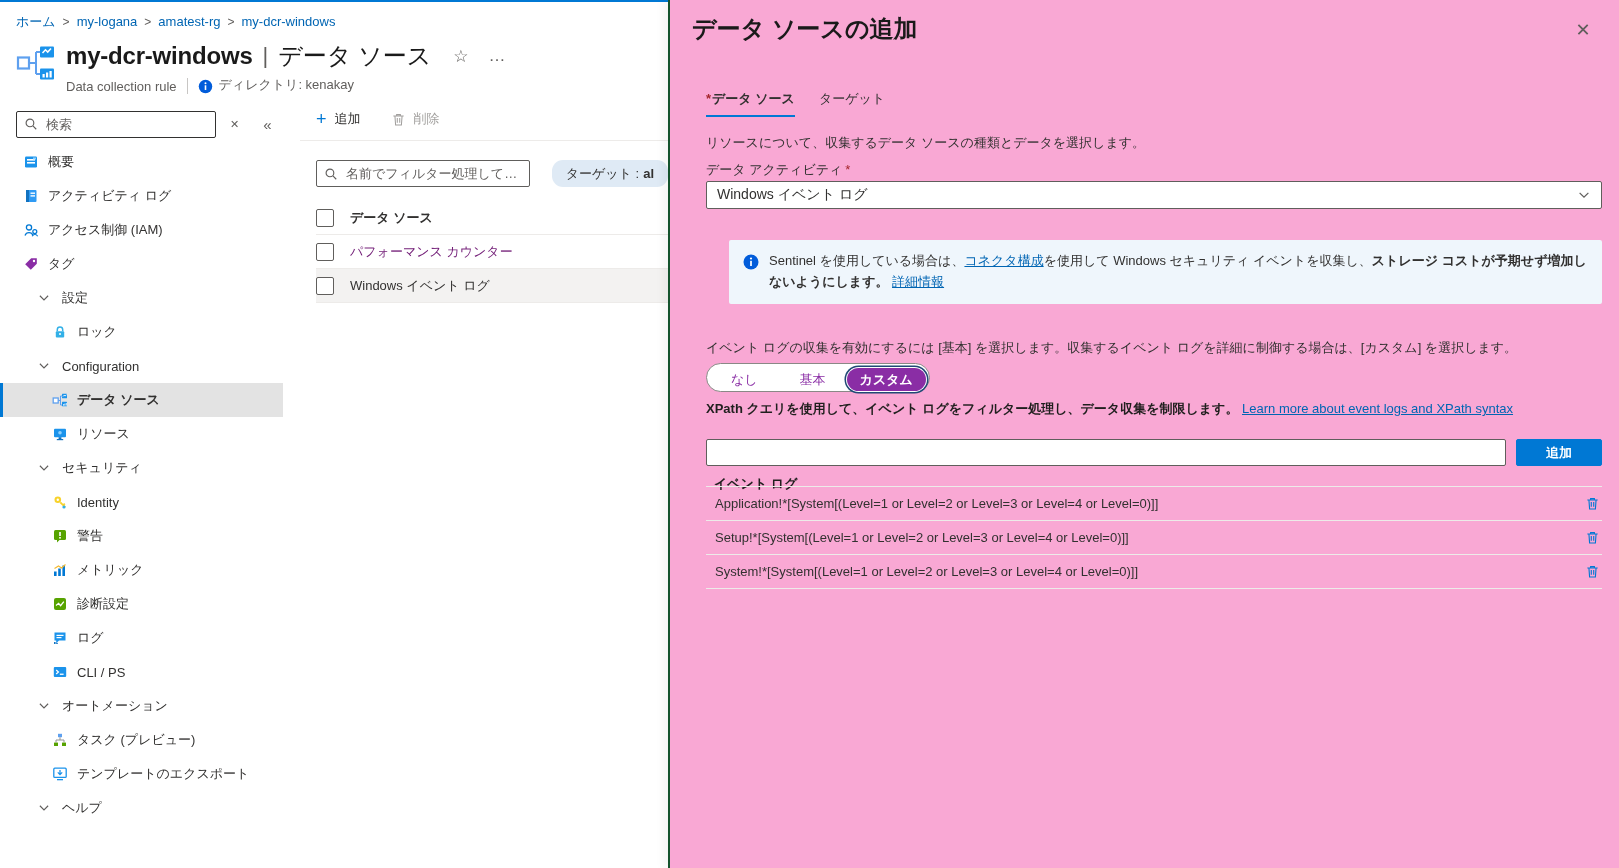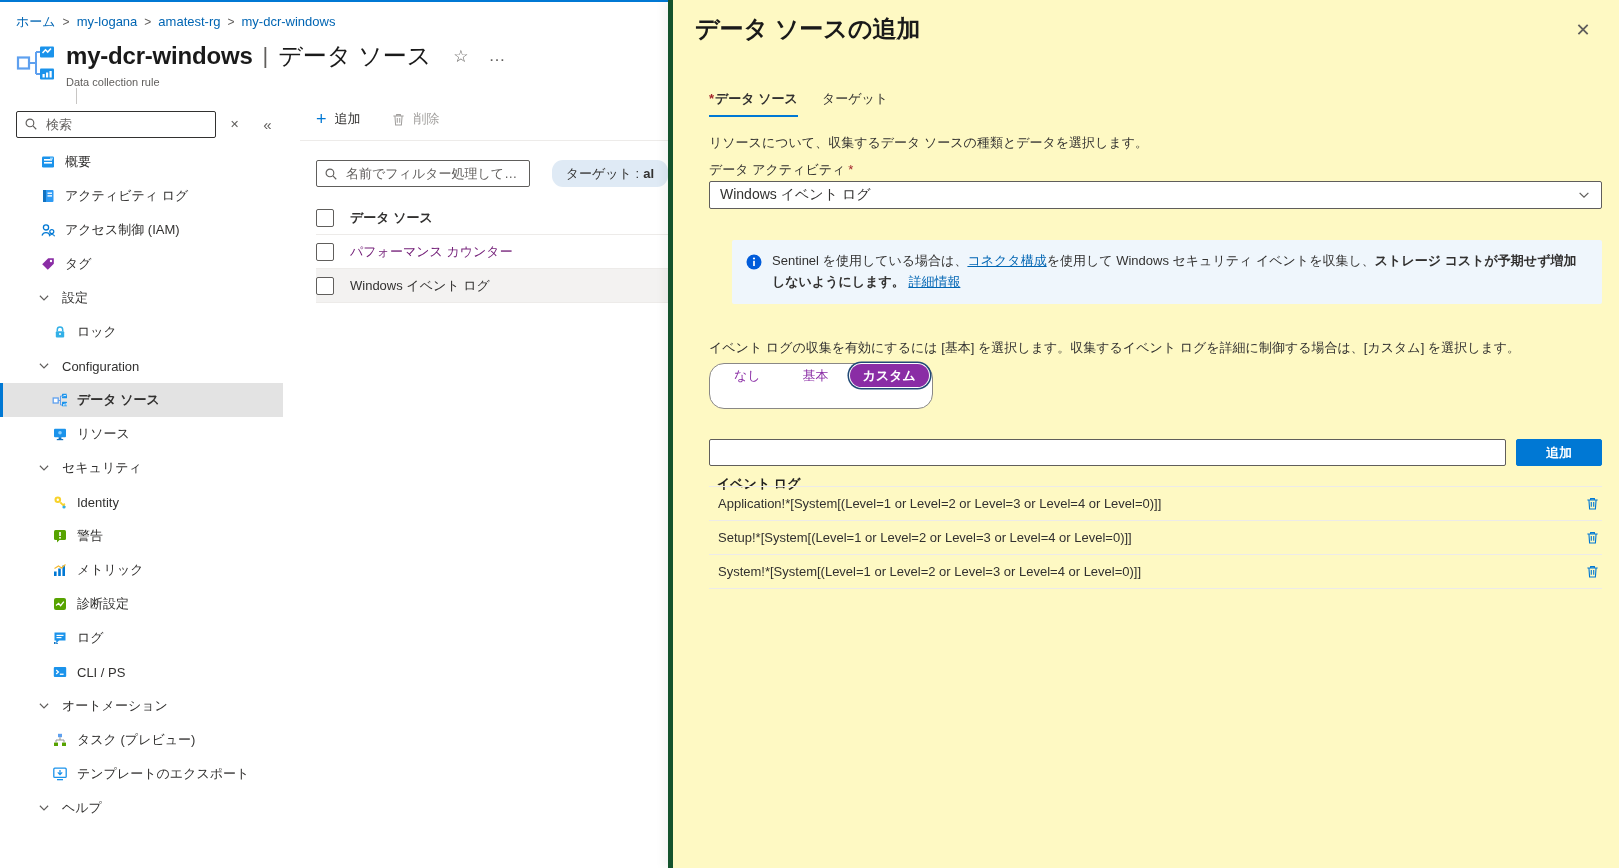--- a/index.html
+++ b/index.html
@@ -18,38 +18,38 @@
   .breadcrumb .sep { color:#605e5c; margin:0 7px; font-size:12px; }
 
   .page-header { position:absolute; top:40px; left:16px; display:flex; align-items:flex-start; }
   .dcr-big-icon { width:40px; height:38px; margin-right:10px; margin-top:4px; flex:none; }
   .title-row { display:flex; align-items:center; height:32px; }
   .page-title { font-size:24px; font-weight:700; color:#1a1a1a; letter-spacing:-0.2px; }
   .title-sep { font-size:22px; color:#605e5c; margin:0 10px; font-weight:300; }
   .title-suffix { font-size:24px; font-weight:400; color:#1a1a1a; }
   .fav-icon { font-size:17px; color:#605e5c; margin-left:22px; cursor:pointer; }
   .more-icon { font-size:17px; color:#605e5c; margin-left:20px; cursor:pointer; letter-spacing:2px; }
-  .subtitle-row { display:flex; align-items:flex-start; margin-top:4px; color:#605e5c; font-size:11px;flex-direction:column; }
+  .subtitle-row { display:flex; align-items:flex-end; margin-top:4px; color:#605e5c; font-size:13px; }
   .subtitle-divider { width:1px; height:16px; background:#c8c6c4; margin:0 10px; }
   .info-dot { width:15px; height:15px; margin-right:6px; flex:none; }
 
   
   .sidebar { position:absolute; top:104px; left:0; width:283px; bottom:0; overflow:hidden; background:#fff; }
   .search-row { display:flex; align-items:center; margin:6px 0 0 16px; height:28px; }
   .search-box { width:200px; height:27px; border:1px solid #323130; border-radius:2px; background:#fff;
                 display:flex; align-items:center; padding:0 7px; }
   .search-box svg { flex:none; margin-right:6px; }
   .search-box input { border:none; outline:none; width:100%; font-size:13px; font-family:inherit; color:#323130; }
   .search-box input::placeholder { color:#605e5c; }
   .sb-clear { margin-left:14px; color:#605e5c; font-size:11px; cursor:pointer; }
   .sb-collapse { margin-left:24px; color:#605e5c; font-size:15px; cursor:pointer; }
 
   .nav-list { margin-top:7px; }
   .nav-item { height:34px; display:flex; align-items:center; cursor:pointer; position:relative; color:#323130; }
-  .nav-item.top { padding-left:40px; }
+  .nav-item.top { padding-left:23px; }
   .nav-item.group { padding-left:38px; color:#323130; }
   .nav-item.child { padding-left:52px; }
   .nav-item.selected { background:#e3e3e3; font-weight:700; }
   .nav-item.selected::before { content:""; position:absolute; left:0; top:0; bottom:0; width:3px; background:#0078d4; }
   .nav-icon { width:16px; height:16px; margin-right:9px; flex:none; display:inline-flex; }
   .nav-chevron { width:12px; height:12px; margin-right:12px; flex:none; display:inline-flex; }
   .nav-label { white-space:nowrap; }
 
   
   .main { position:absolute; left:283px; top:104px; width:385px; bottom:0; overflow:hidden; }
@@ -75,22 +75,22 @@
   .trow { height:34px; display:flex; align-items:center; border-bottom:1px solid #edebe9;
           padding-left:0; width:352px; }
   .trow.head { font-weight:700; }
   .trow.rowsel { background:#f3f2f1; width:352px; }
   .cbx { width:18px; height:18px; border:1px solid #605e5c; border-radius:2px; background:#fff;
          flex:none; margin-right:16px; cursor:pointer; }
   .trow .rlabel { white-space:nowrap; }
   .trow .rlabel.link { color:#701a75; cursor:pointer; }
 
   
-  .panel { position:absolute; left:668px; top:0; right:0; bottom:0; background:#fef9c3;
-           border-left:5px solid #14532d; box-shadow:-4px 0 10px rgba(0,0,0,0.05); }
+  .panel { position:absolute; left:668px; top:0; right:0; bottom:0; background:#f9a8d4;
+           border-left:2px solid #14532d; box-shadow:-4px 0 10px rgba(0,0,0,0.05); }
   .panel-title { position:absolute; top:13px; left:22px; font-size:24px; font-weight:700; color:#1a1a1a; }
   .panel-close { position:absolute; top:18px; right:24px; font-size:18px; color:#605e5c; cursor:pointer;
                  width:24px; height:24px; text-align:center; line-height:24px; font-weight:300; }
 
   .panel-tabs { position:absolute; top:90px; left:36px; display:flex; }
   .ptab { margin-right:24px; padding-bottom:7px; cursor:pointer; color:#323130; border-bottom:2px solid transparent; }
   .ptab .req { color:#a4262c; font-weight:700; margin-right:1px; }
   .ptab.active { font-weight:700; border-bottom-color:#0078d4; }
 
   .p-desc { position:absolute; top:134px; left:36px; right:17px; color:#323130; }
@@ -101,22 +101,22 @@
               font-size:14px; color:#323130; background:#fff; }
   .p-select .sel-chevron { margin-left:auto; display:inline-flex; }
 
   .p-banner { position:absolute; top:240px; left:59px; right:17px; background:#eff6fc; border-radius:2px;
               display:flex; padding:11px 14px; line-height:1.6; }
   .p-banner .bicon { flex:none; width:16px; height:16px; margin:3px 10px 0 0; }
   .p-banner a, .plink { color:#0065b3; text-decoration:underline; cursor:pointer; }
 
   .p-hint { position:absolute; top:339px; left:36px; right:17px; }
 
-  .p-toggle { position:absolute; top:363px; left:36px; display:inline-flex; align-items:flex-start;
-              border:1px solid #8a8886; border-radius:15px; height:46px; padding:0 3px; background:#fff; }
+  .p-toggle { position:absolute; top:363px; left:36px; display:inline-flex; align-items:flex-end;
+              border:1px solid #8a8886; border-radius:15px; height:29px; padding:0 3px; background:#fff; }
   .t-opt { padding:0 21px; color:#8a2da5; cursor:pointer; line-height:23px; border-radius:12px; }
   .t-opt.selected { background:#8a2da5; color:#fff; font-weight:700; padding:0 13px;
                     box-shadow:0 0 0 1px #fff, 0 0 0 2.5px #204975; }
 
   .p-xpath { position:absolute; top:400px; left:36px; right:17px; line-height:1.4; }
   .p-xpath .xbold { font-weight:700; color:#201f1e; }
 
   .p-inputrow { position:absolute; top:439px; left:36px; right:17px; display:flex; align-items:center; }
   .p-inputrow input { flex:1; height:27px; border:1px solid #605e5c; border-radius:2px; outline:none;
                       padding:0 8px; font-family:inherit; font-size:13px; }
@@ -475,20 +475,24 @@
   </div>
 
   <div class="p-hint">イベント ログの収集を有効にするには [基本] を選択します。収集するイベント ログを詳細に制御する場合は、[カスタム] を選択します。</div>
 
   <div class="p-toggle" id="p-toggle">
       <span class="t-opt">なし</span>
       <span class="t-opt">基本</span>
       <span class="t-opt selected">カスタム</span>
     </div>
 
+  <div class="p-xpath">
+    <span class="xbold">XPath クエリを使用して、イベント ログをフィルター処理し、データ収集を制限します。</span>
+    <a class="plink">Learn more about event logs and XPath syntax</a>
+  </div>
 
   <div class="p-inputrow">
     <input value="" style="">
     <button class="p-addbtn">追加</button>
   </div>
 
   <div class="p-eventlabel">イベント ログ</div>
 
   <div class="p-loglist" id="p-loglist">
       <div class="logrow">

